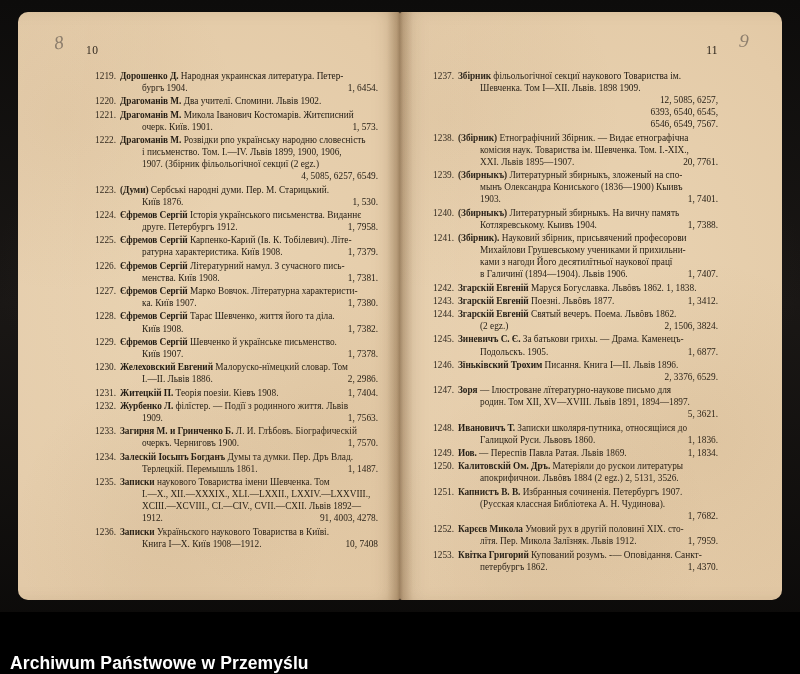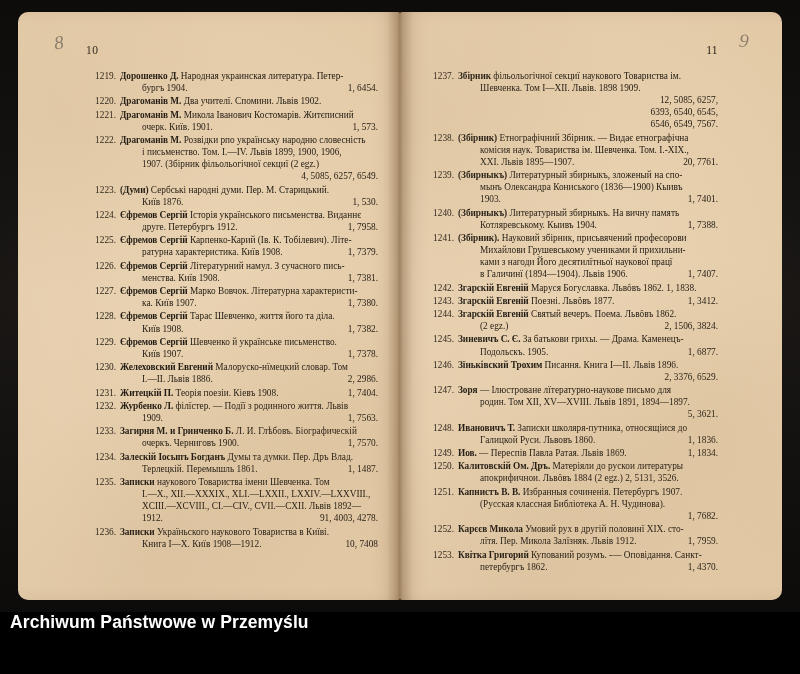--- a/index.html
+++ b/index.html
@@ -173,21 +173,21 @@
 
   
   #watermark-bar {
     position: absolute;
     left: 0;
     right: 0;
     bottom: 0;
     height: 62px;
     background: #000;
     display: flex;
-    align-items: flex-start;
+    align-items: flex-end;
     z-index: 20;
   }
   #watermark-text {
     color: #fff;
     font-family: "Liberation Sans", "DejaVu Sans", sans-serif;
     font-weight: bold;
     font-size: 17.5px;
     letter-spacing: .1px;
     padding-left: 10px;
   }

